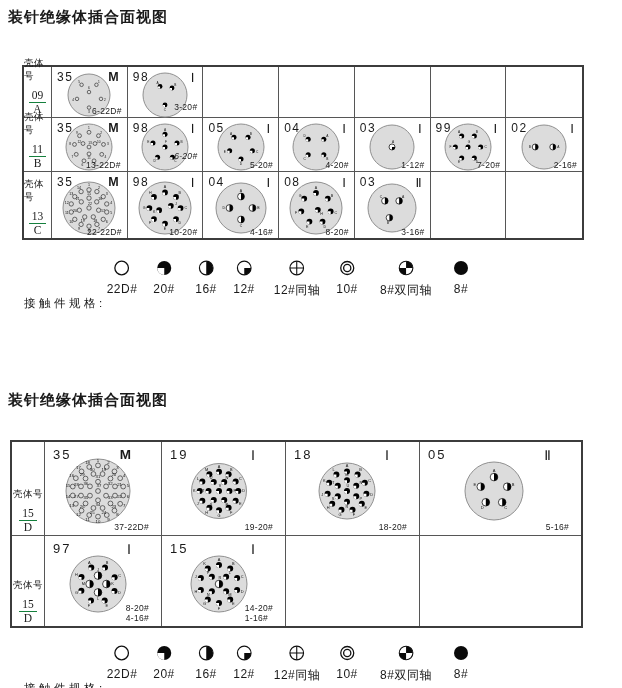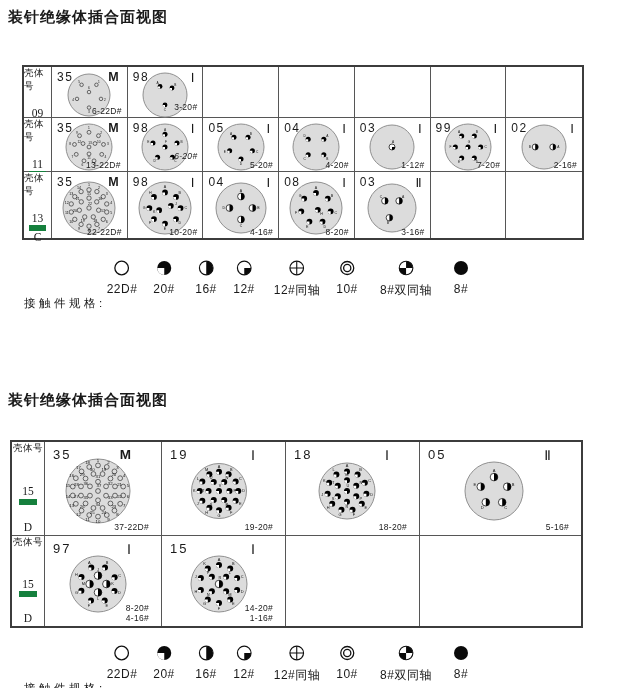--- a/index.html
+++ b/index.html
@@ -6,31 +6,31 @@
   body{width:622px;height:688px;position:relative;font-family:"Liberation Sans",sans-serif;color:#1a1a1a;overflow:hidden;}
   .title{position:absolute;margin:0;font-size:15px;font-weight:bold;letter-spacing:1px;white-space:nowrap;}
   #title1{left:8px;top:8px;}
   #title2{left:8px;top:391px;}
   .tbl{position:absolute;display:grid;border:2px solid #3c3c3c;background:#fff;}
   #table1{left:22px;top:65px;width:558px;grid-template-columns:28px repeat(7,1fr);grid-template-rows:51px 54px 66px;}
   #table2{left:10px;top:440px;grid-template-columns:33px 117px 124px 134px 161px;grid-template-rows:94px 90px;}
   .cell{position:relative;border-right:1px solid #565656;border-bottom:1px solid #565656;box-sizing:border-box;background:#fff;}
   .cell.lastcol{border-right:none;}
   .cell.lastrow{border-bottom:none;}
-  .hdr{display:flex;flex-direction:column;align-items:center;justify-content:space-between;}
+  .hdr{display:flex;flex-direction:column;align-items:center;justify-content:flex-end;}
   .hdr .lbl{font-size:9.5px;letter-spacing:0.5px;}
-  .hdr .num{font-family:"Liberation Serif",serif;font-size:11.5px;border-bottom:6px solid #15803d;padding:0 3px;margin-top:14px;line-height:1.15;}
+  .hdr .num{font-family:"Liberation Serif",serif;font-size:11.5px;border-bottom:1px solid #15803d;padding:0 3px;margin-top:6px;line-height:1.15;}
   .hdr .den{font-family:"Liberation Serif",serif;font-size:11.5px;line-height:1.2;}
   .code{position:absolute;top:3px;left:5px;font-size:12px;letter-spacing:1.5px;}
   .t2 .code{font-size:13px;letter-spacing:2px;top:5px;left:8px;}
   .variant{position:absolute;top:3px;font-size:12.5px;font-family:"Liberation Serif",serif;}
   .t2 .variant{top:5px;font-size:13.5px;}
   .variant.vm{font-family:"Liberation Sans",sans-serif;font-weight:bold;}
   .diagram{position:absolute;transform:translate(-50%,-50%);}
-  .caption{position:absolute;font-size:8.5px;letter-spacing:0.3px;line-height:1.2;text-align:right;white-space:nowrap;}
+  .caption{position:absolute;font-size:8.5px;letter-spacing:0.3px;line-height:1.2;text-align:left;white-space:nowrap;}
   .legend{position:absolute;left:0;width:622px;height:46px;}
   #legend1{top:257px;}
   #legend2{top:642px;}
   .legend .lbl{position:absolute;left:24px;top:39px;font-size:11.5px;letter-spacing:3.5px;white-space:nowrap;}
   .legend .item{position:absolute;top:2px;transform:translateX(-50%);display:flex;flex-direction:column;align-items:center;}
   .legend .item .txt{font-size:12px;margin-top:5px;white-space:nowrap;letter-spacing:0.5px;}
 </style>
 </head>
 <body>
 

